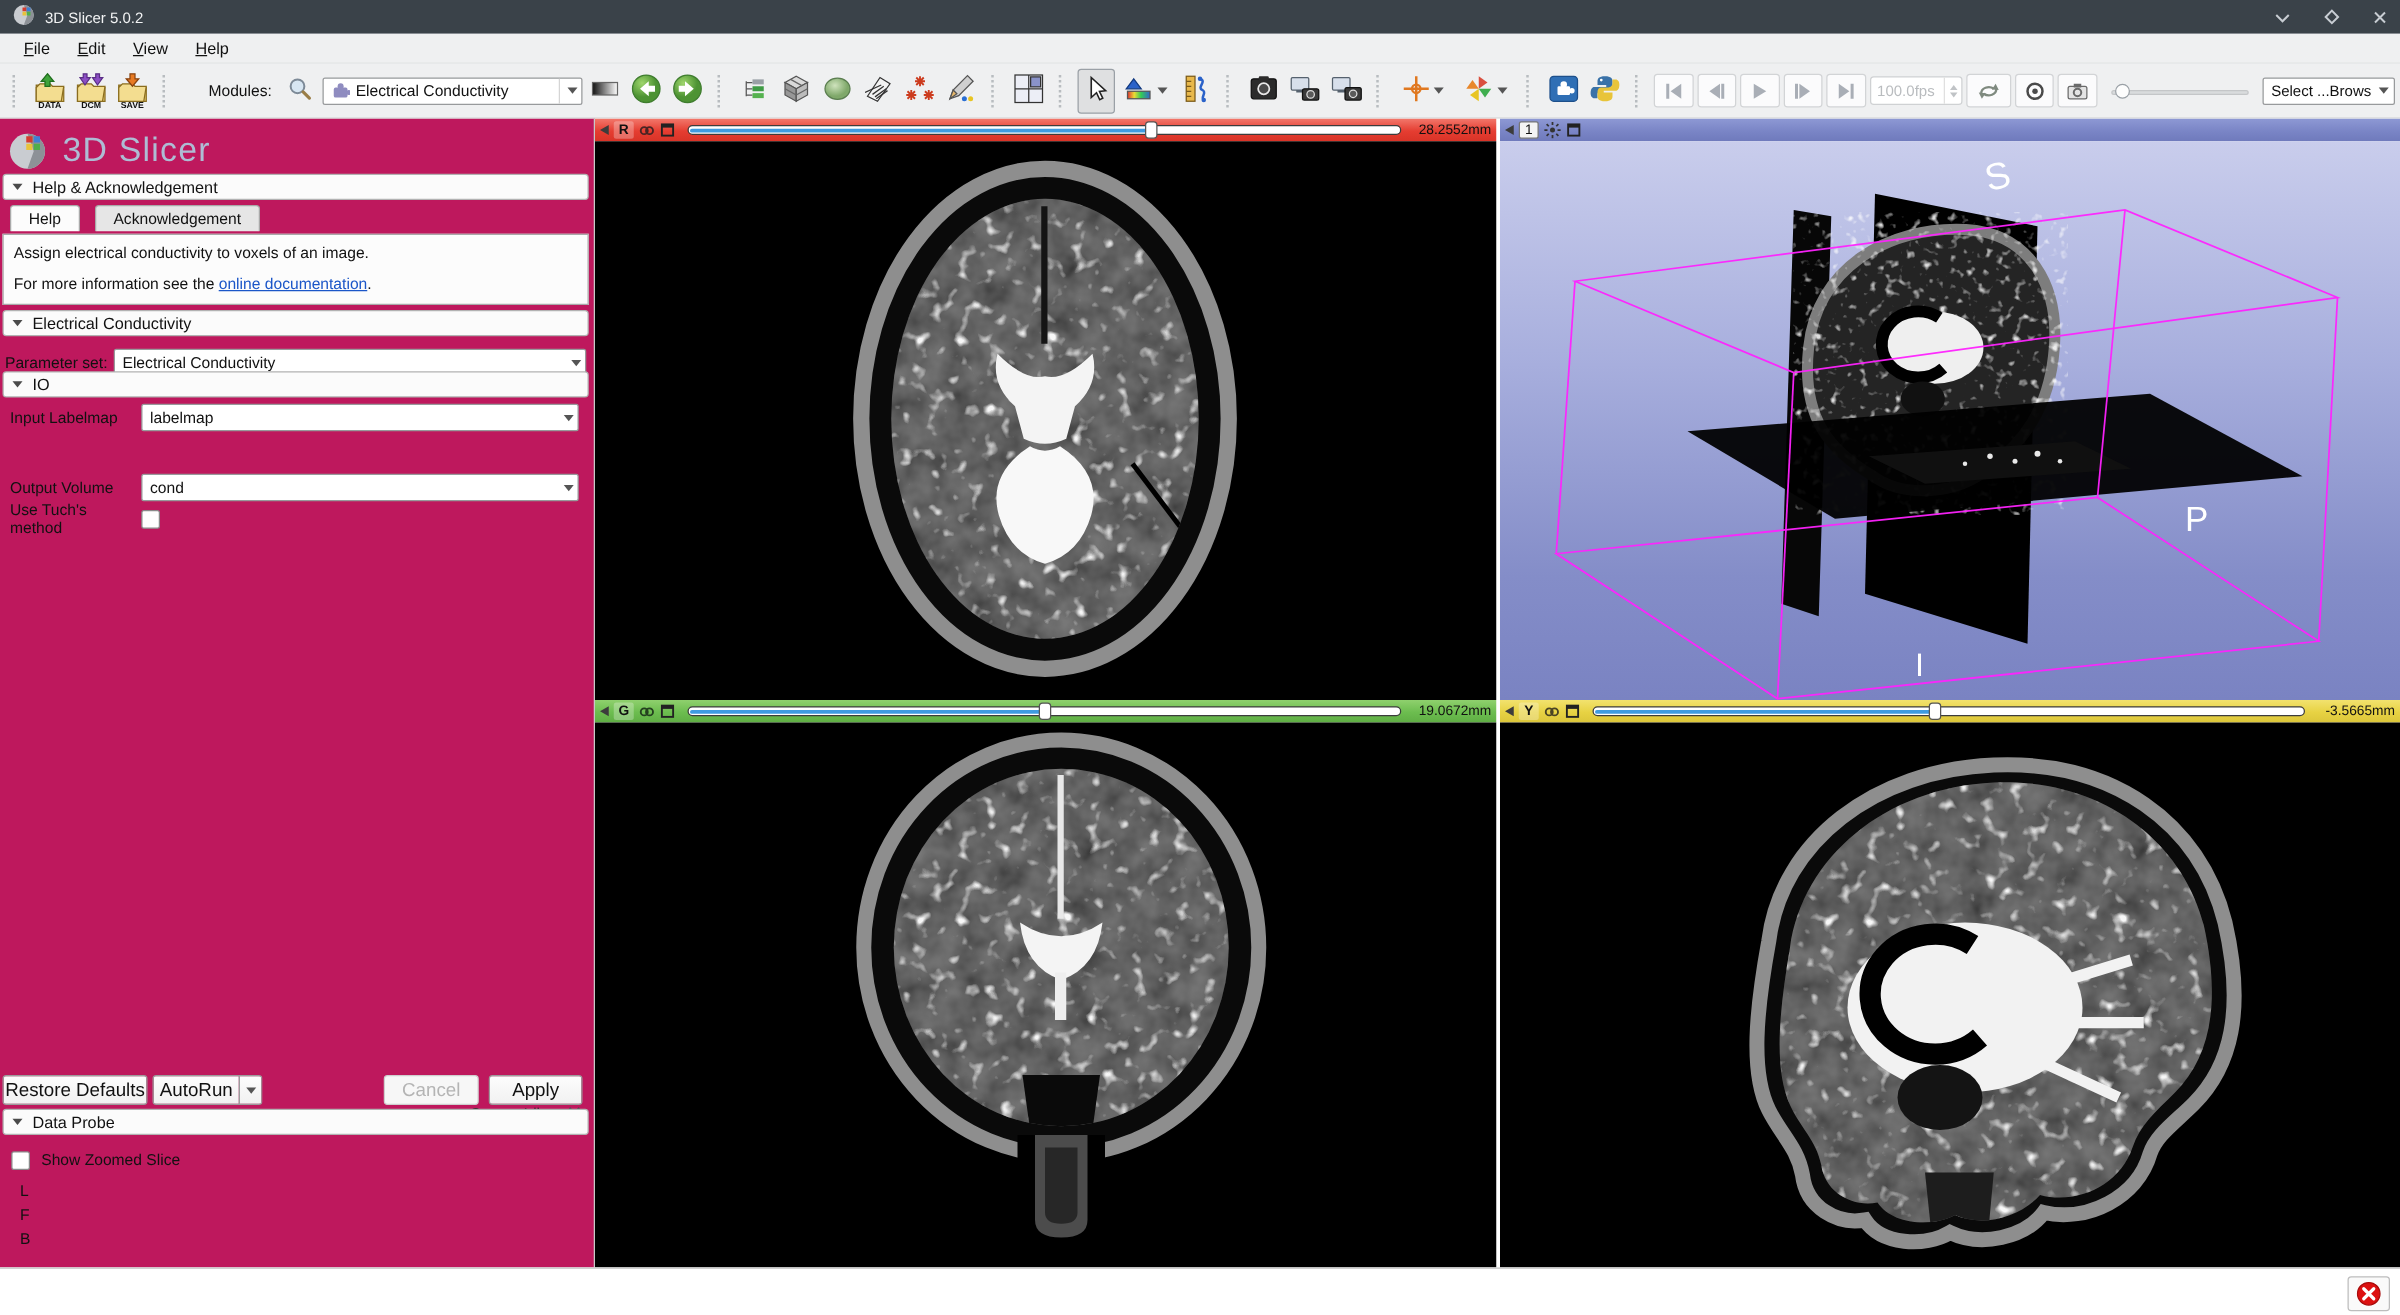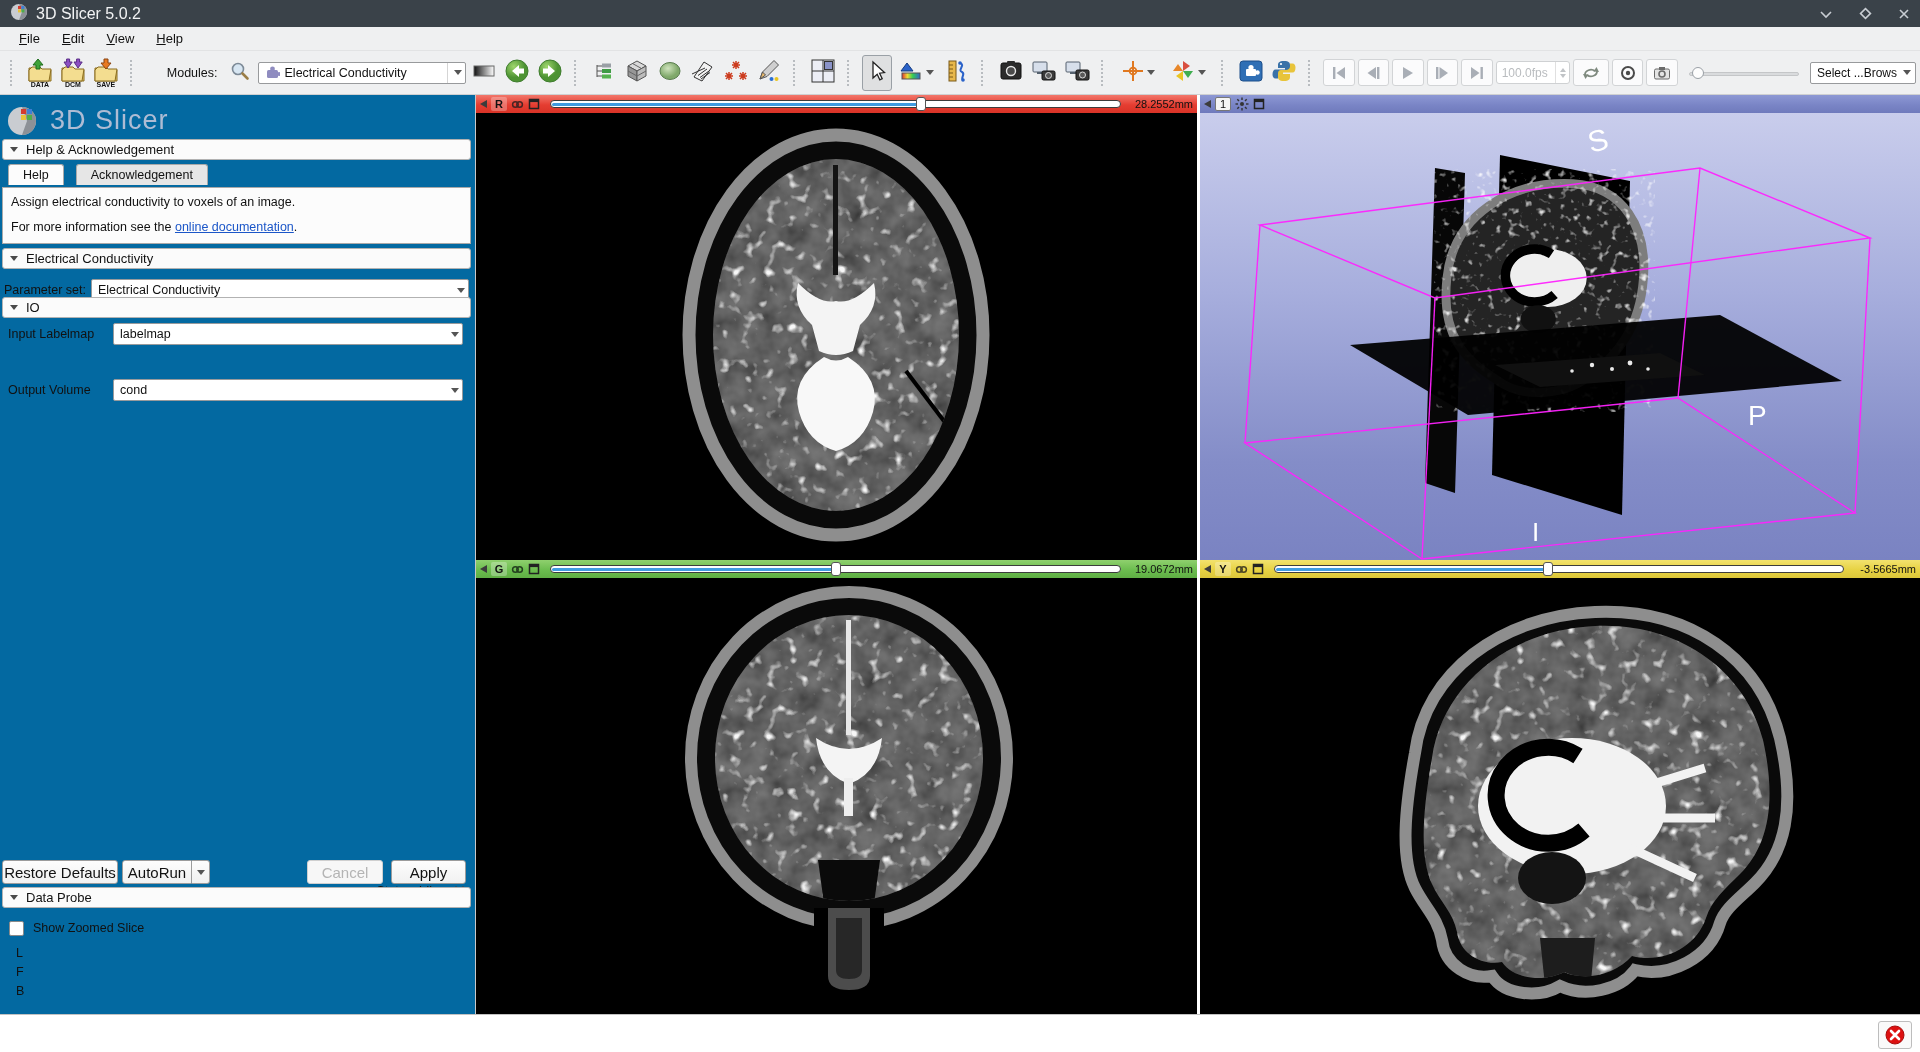--- a/index.html
+++ b/index.html
@@ -3,21 +3,21 @@
 <meta charset="utf-8">
 <style>
   * { margin:0; padding:0; box-sizing:border-box; }
   html,body { width:1920px; height:1052px; overflow:hidden;
     font-family:"Liberation Sans","DejaVu Sans",sans-serif; font-size:12.5px; color:#111; background:#eff0f1; }
   .abs { position:absolute; }
 
   
   #titlebar { position:absolute; left:0; top:0; width:1920px; height:27px; background:#3a4249;
     display:flex; align-items:center; padding:0 10px; color:#fff; }
-  #titlebar .win-title { font-size:16px; margin-left:8px; color:#f2f3f4; }
+  #titlebar .win-title { font-size:12px; margin-left:8px; color:#f2f3f4; }
   .win-controls { margin-left:auto; display:flex; gap:26px; align-items:center; }
   .win-controls svg { display:block; }
 
   
   #menubar { position:absolute; left:0; top:27px; width:1920px; height:24px; background:#eff0f1;
     display:flex; align-items:center; padding-left:10px; gap:4px; border-bottom:1px solid #e2e3e4; }
   .menu-item { display:inline-block; padding:2px 9px; font-size:13px; cursor:default; }
   .menu-item::first-letter { text-decoration:underline; }
 
   
@@ -37,21 +37,21 @@
   .fpsbox { width:76px; height:23px; border:1px solid #cfd1d3; border-radius:3px; background:#fff; display:flex; align-items:center; padding-left:5px; color:#b9bcbf; font-size:12px; }
   .spin { margin-left:auto; width:14px; display:flex; flex-direction:column; align-items:center; gap:2px; border-left:1px solid #e0e0e0; height:100%; justify-content:center; }
   .spin i { width:0; height:0; border-left:3.5px solid transparent; border-right:3.5px solid transparent; }
   .spin .up { border-bottom:4px solid #c0c3c6; } .spin .dn { border-top:4px solid #c0c3c6; }
   .tslider { width:112px; height:18px; position:relative; margin:0 8px; }
   .tslider .trk { position:absolute; left:0; right:0; top:8px; height:4px; background:#d9dbdd; border-radius:2px; border:1px solid #c4c6c8; }
   .tslider .hnd { position:absolute; top:3px; width:12px; height:12px; border-radius:7px; background:#fdfdfd; border:1px solid #9aa0a6; transform:translateX(-50%); }
 
   
   #main { position:absolute; left:0; top:95px; width:1920px; height:919px; background:#fff; }
-  #panel { position:absolute; left:0; top:0; width:476px; height:919px; background:#0369a1; border-right:1px solid #c8c8c8; }
+  #panel { position:absolute; left:0; top:0; width:476px; height:919px; background:#be185d; border-right:1px solid #c8c8c8; }
   .sect { position:absolute; left:2px; right:4px; height:21px; border:1px solid #b2b2b2; border-radius:3px; background:#fbfbfb;
     display:flex; align-items:center; gap:8px; padding:0 7px; font-size:13px; }
   .caret { width:0; height:0; border-left:4px solid transparent; border-right:4px solid transparent; border-top:5px solid #4a4a4a; }
   .tab { display:inline-block; padding:3px 14px; font-size:12.5px; border:1px solid #a9a9a9; border-bottom:none;
     border-radius:3px 3px 0 0; background:#e6e6e6; position:relative; }
   .tab.active { background:#fcfcfc; z-index:2; }
   .pane { position:absolute; left:2px; right:4px; border:1px solid #a9a9a9; background:#fcfcfc; padding:7px 8px; font-size:12.5px; line-height:1.25; }
   .frow { position:absolute; display:flex; align-items:center; }
   .flabel { font-size:12.5px; }
   a.doclink { color:#1b56c8; }
@@ -507,20 +507,24 @@
     </div>
     <div class="frow" style="left:8px; top:284px; right:12px; height:22px">
       <span class="flabel" style="width:105px">Output Volume</span>
       <div class="combo" style="flex:1">
         <span class="cval">cond</span>
         <span class="carr" style="border:none">
             <span class="dd-arrow"></span>
           </span>
       </div>
     </div>
+    <div class="frow" style="left:8px; top:311px; right:12px; height:18px">
+      <span class="flabel" style="width:105px">Use Tuch's method</span>
+      <span class="cb"></span>
+    </div>
 
     <div class="frow" style="right:10px; top:787px; height:18px; gap:15px">
       <span class="flabel">Status: Idle</span>
       <svg width="11" height="13" viewBox="0 0 11 13">
         <path d="M1.5,1.5 L5.5,5 L9.5,1.5 M1.5,7 L5.5,10.5 L9.5,7" fill="none" stroke="#444" stroke-width="1.6"></path>
         </svg>
     </div>
 
     <div class="pbtn" style="position:absolute; left:2px; top:765px; width:116px">Restore Defaults</div>
     <div style="position:absolute; left:122px; top:765px; width:88px; height:24px; display:flex">

